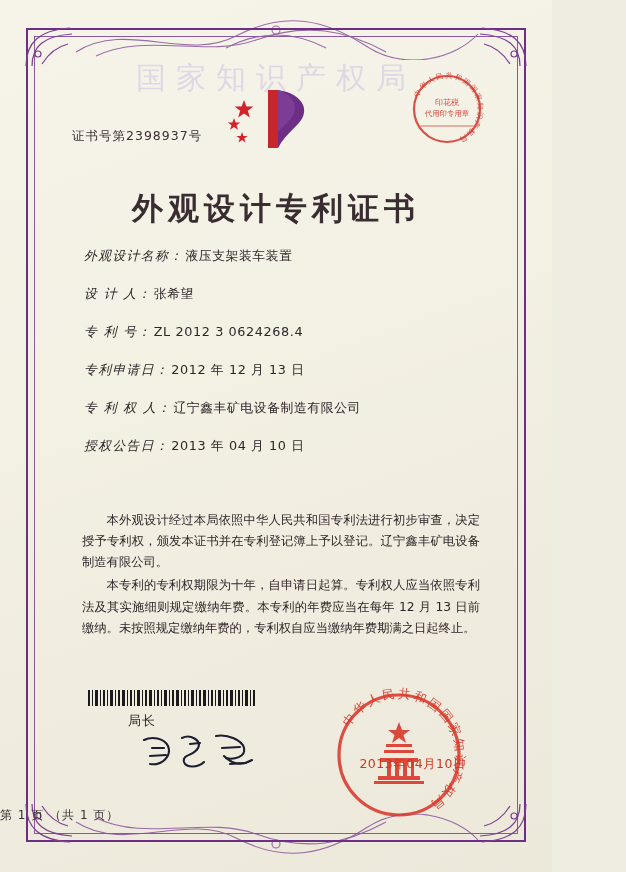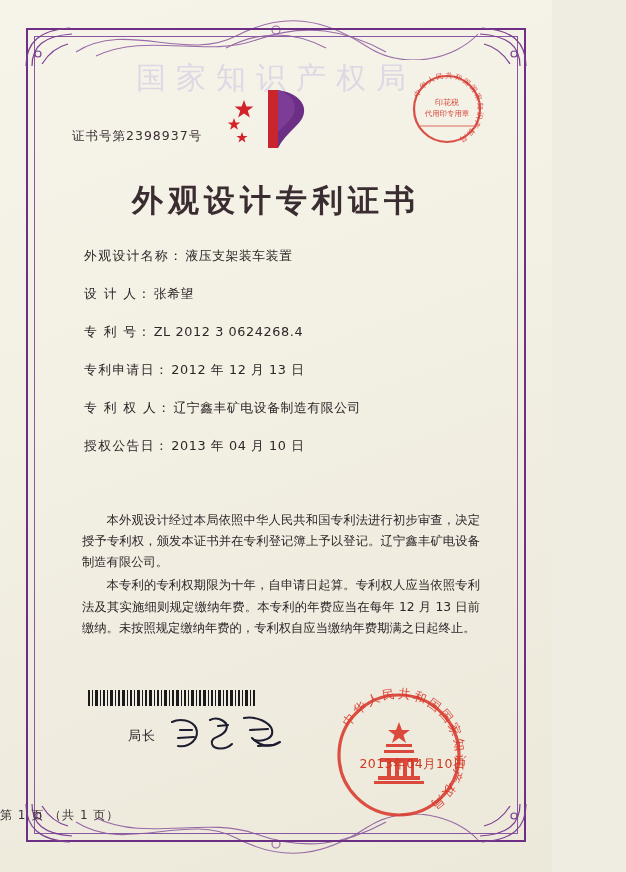--- a/index.html
+++ b/index.html
@@ -108,21 +108,21 @@
     position: absolute;
     right: 62px;
     top: 66px;
     width: 86px;
     height: 86px;
   }
 
   .title {
     position: absolute;
     left: 0; right: 0;
-    top: 180px;
+    top: 188px;
     text-align: center;
     font-size: 31px;
     font-weight: bold;
     letter-spacing: 5px;
     color: #3a2d31;
     font-family: "DejaVu Sans", sans-serif;
   }
 
   .fields {
     position: absolute;
@@ -130,21 +130,21 @@
     top: 248px;
     right: 70px;
   }
   .field {
     font-size: 12.8px;
     color: #2f2529;
     margin-bottom: 21px;
     letter-spacing: .6px;
     white-space: nowrap;
   }
-  .field .lbl { letter-spacing: 1.4px; }
+  .field .lbl { letter-spacing: 1.4px; font-style: italic; }
   .field .val { margin-left: 2px; margin-top: 44px; }
 
   .body-text {
     position: absolute;
     left: 82px;
     right: 72px;
     top: 510px;
     font-size: 12.3px;
     line-height: 1.72;
     color: #2f2529;
@@ -161,21 +161,21 @@
     top: 690px;
     width: 168px;
     height: 16px;
   }
 
   .director-row {
     position: absolute;
     left: 128px;
     top: 712px;
     display: flex;
-    align-items: center;
+    flex-direction: column;
   }
   .director-label {
     font-size: 13px;
     color: #2f2529;
     letter-spacing: 1px;
   }
   .signature {
     margin-left: 10px;
     width: 120px;
     height: 48px;

